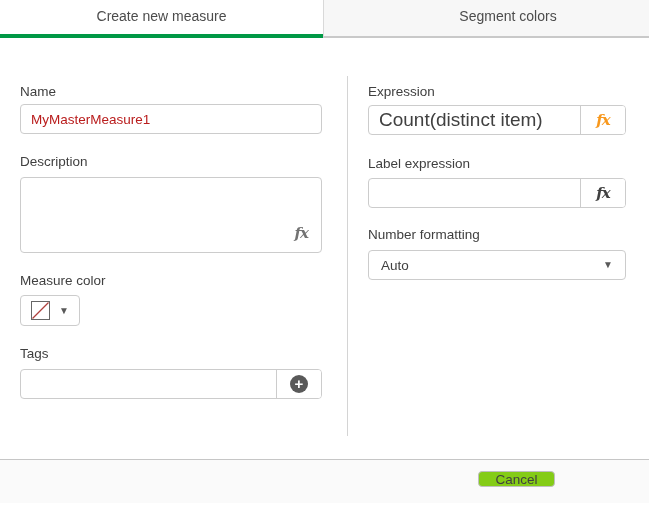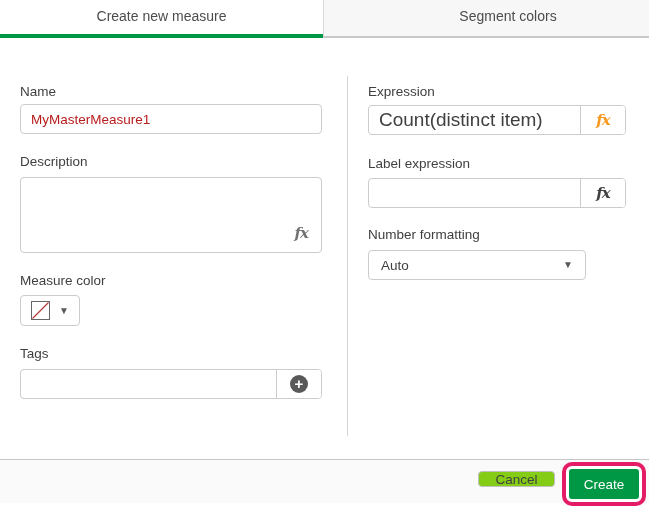--- a/index.html
+++ b/index.html
@@ -178,25 +178,22 @@
 
   <label class="fld-label" style="left:368px; top:156px;">Label expression</label>
   <div class="input-group" style="left:368px; top:178px; width:258px; height:30px;">
     <input value="" style="">
     <div class="group-btn">
       <span class="fx dark">fx</span>
     </div>
   </div>
 
   <label class="fld-label" style="left:368px; top:227px;">Number formatting</label>
-  <div class="dropdown" style="left:368px; top:250px; width:218px; height:30px;">
+  <div class="dropdown" style="left:368px; top:250px; width:258px; height:30px;">
     <span>Auto</span>
     <span class="chev">▼</span>
   </div>
 
   <div class="footer">
     <button class="btn cancel">Cancel</button>
-    <div class="highlight-ring">
-      <button class="btn create">Create</button>
-    </div>
   </div>
 
 </div>
 
 </body></html>

